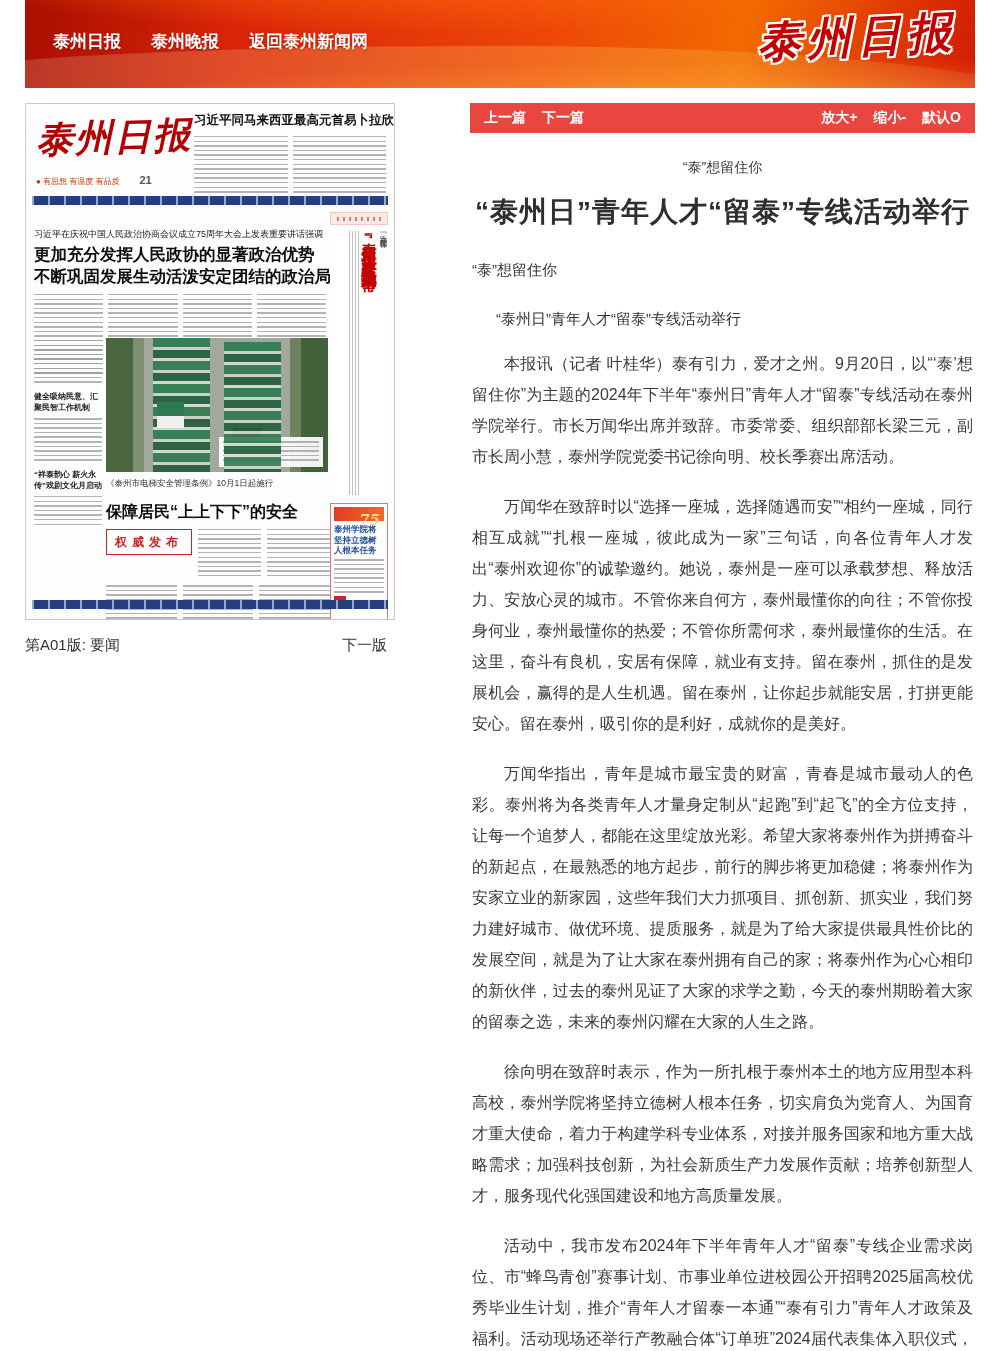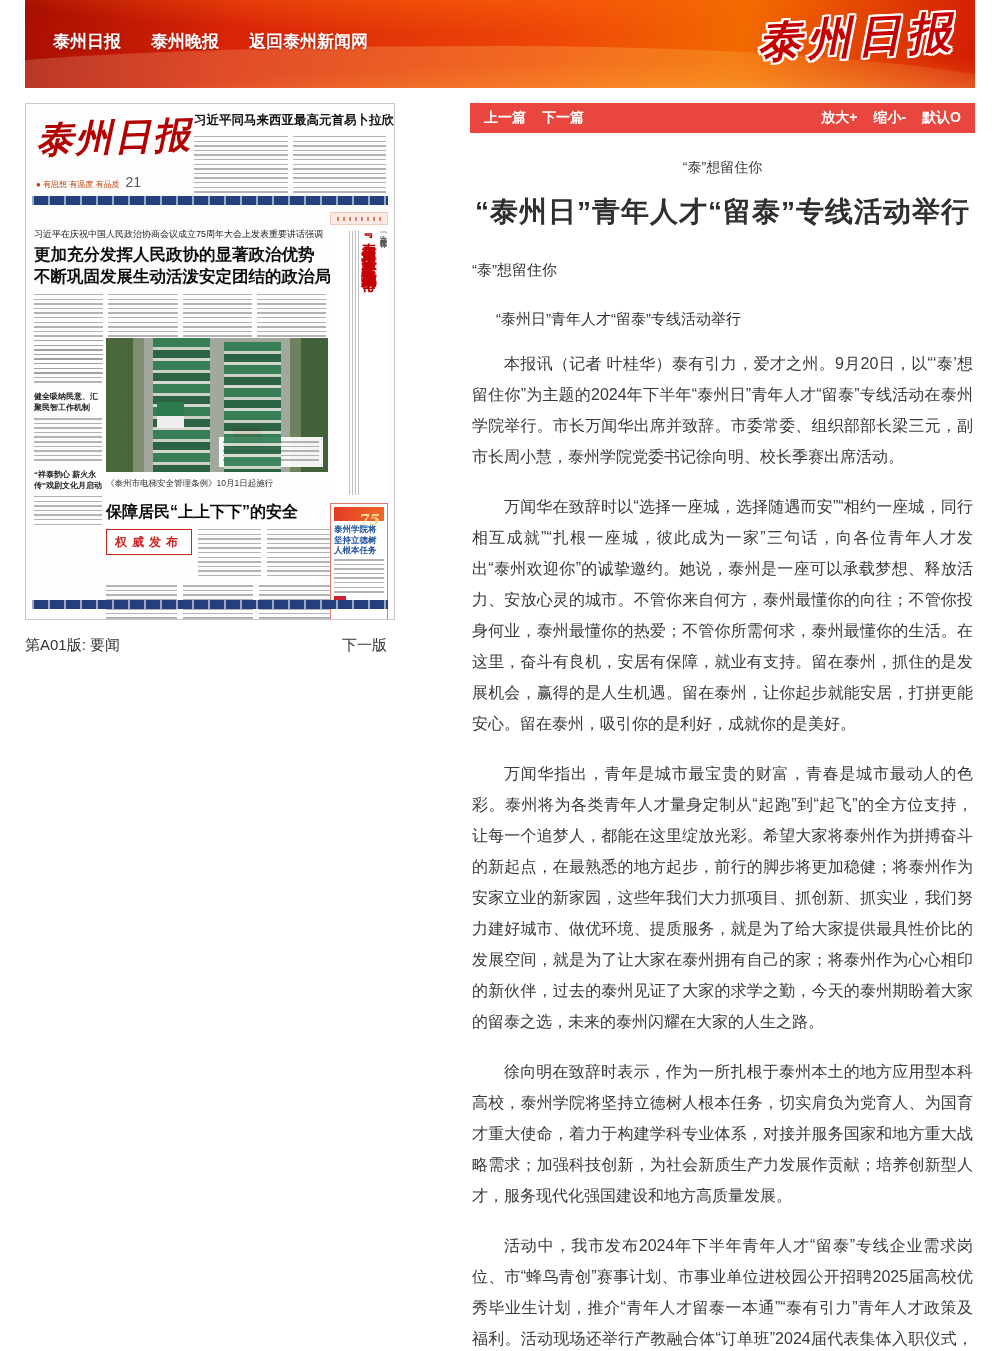--- a/index.html
+++ b/index.html
@@ -93,21 +93,21 @@
   .cols { display: flex; gap: 5px; }
   .cols .ts { flex: 1; }
 
   .np-mast { position: absolute; left: 10px; top: 6px; width: 150px; }
   .np-mast .callig {
     font-family: "DejaVu Serif", serif; font-style: italic; font-weight: bold;
     font-size: 37px; color: #b30000; letter-spacing: 2px; line-height: 1.5;
     transform: rotate(-2deg); white-space: nowrap;
   }
   .np-tagline { margin-top: 8px; font-size: 8px; color: #c43a00; white-space: nowrap; }
-  .np-tagline .day { color: #555; font-weight: normal; font-size: 14px; margin-left: 6px; }
+  .np-tagline .day { color: #555; font-weight: bold; font-size: 11px; margin-left: 20px; }
 
   .np-topright { position: absolute; left: 168px; top: 8px; width: 192px; }
   .np-topright .h { font-size: 12.5px; font-weight: bold; color: #111; white-space: nowrap; }
   .np-topright .cols { margin-top: 7px; height: 62px; }
 
   .np-linkbar, .np-botbar {
     position: absolute; left: 6px; right: 6px; height: 9px;
     background:
       repeating-linear-gradient(to right, rgba(255,255,255,.55) 0 2px, transparent 2px 16px),
       #24407c;

